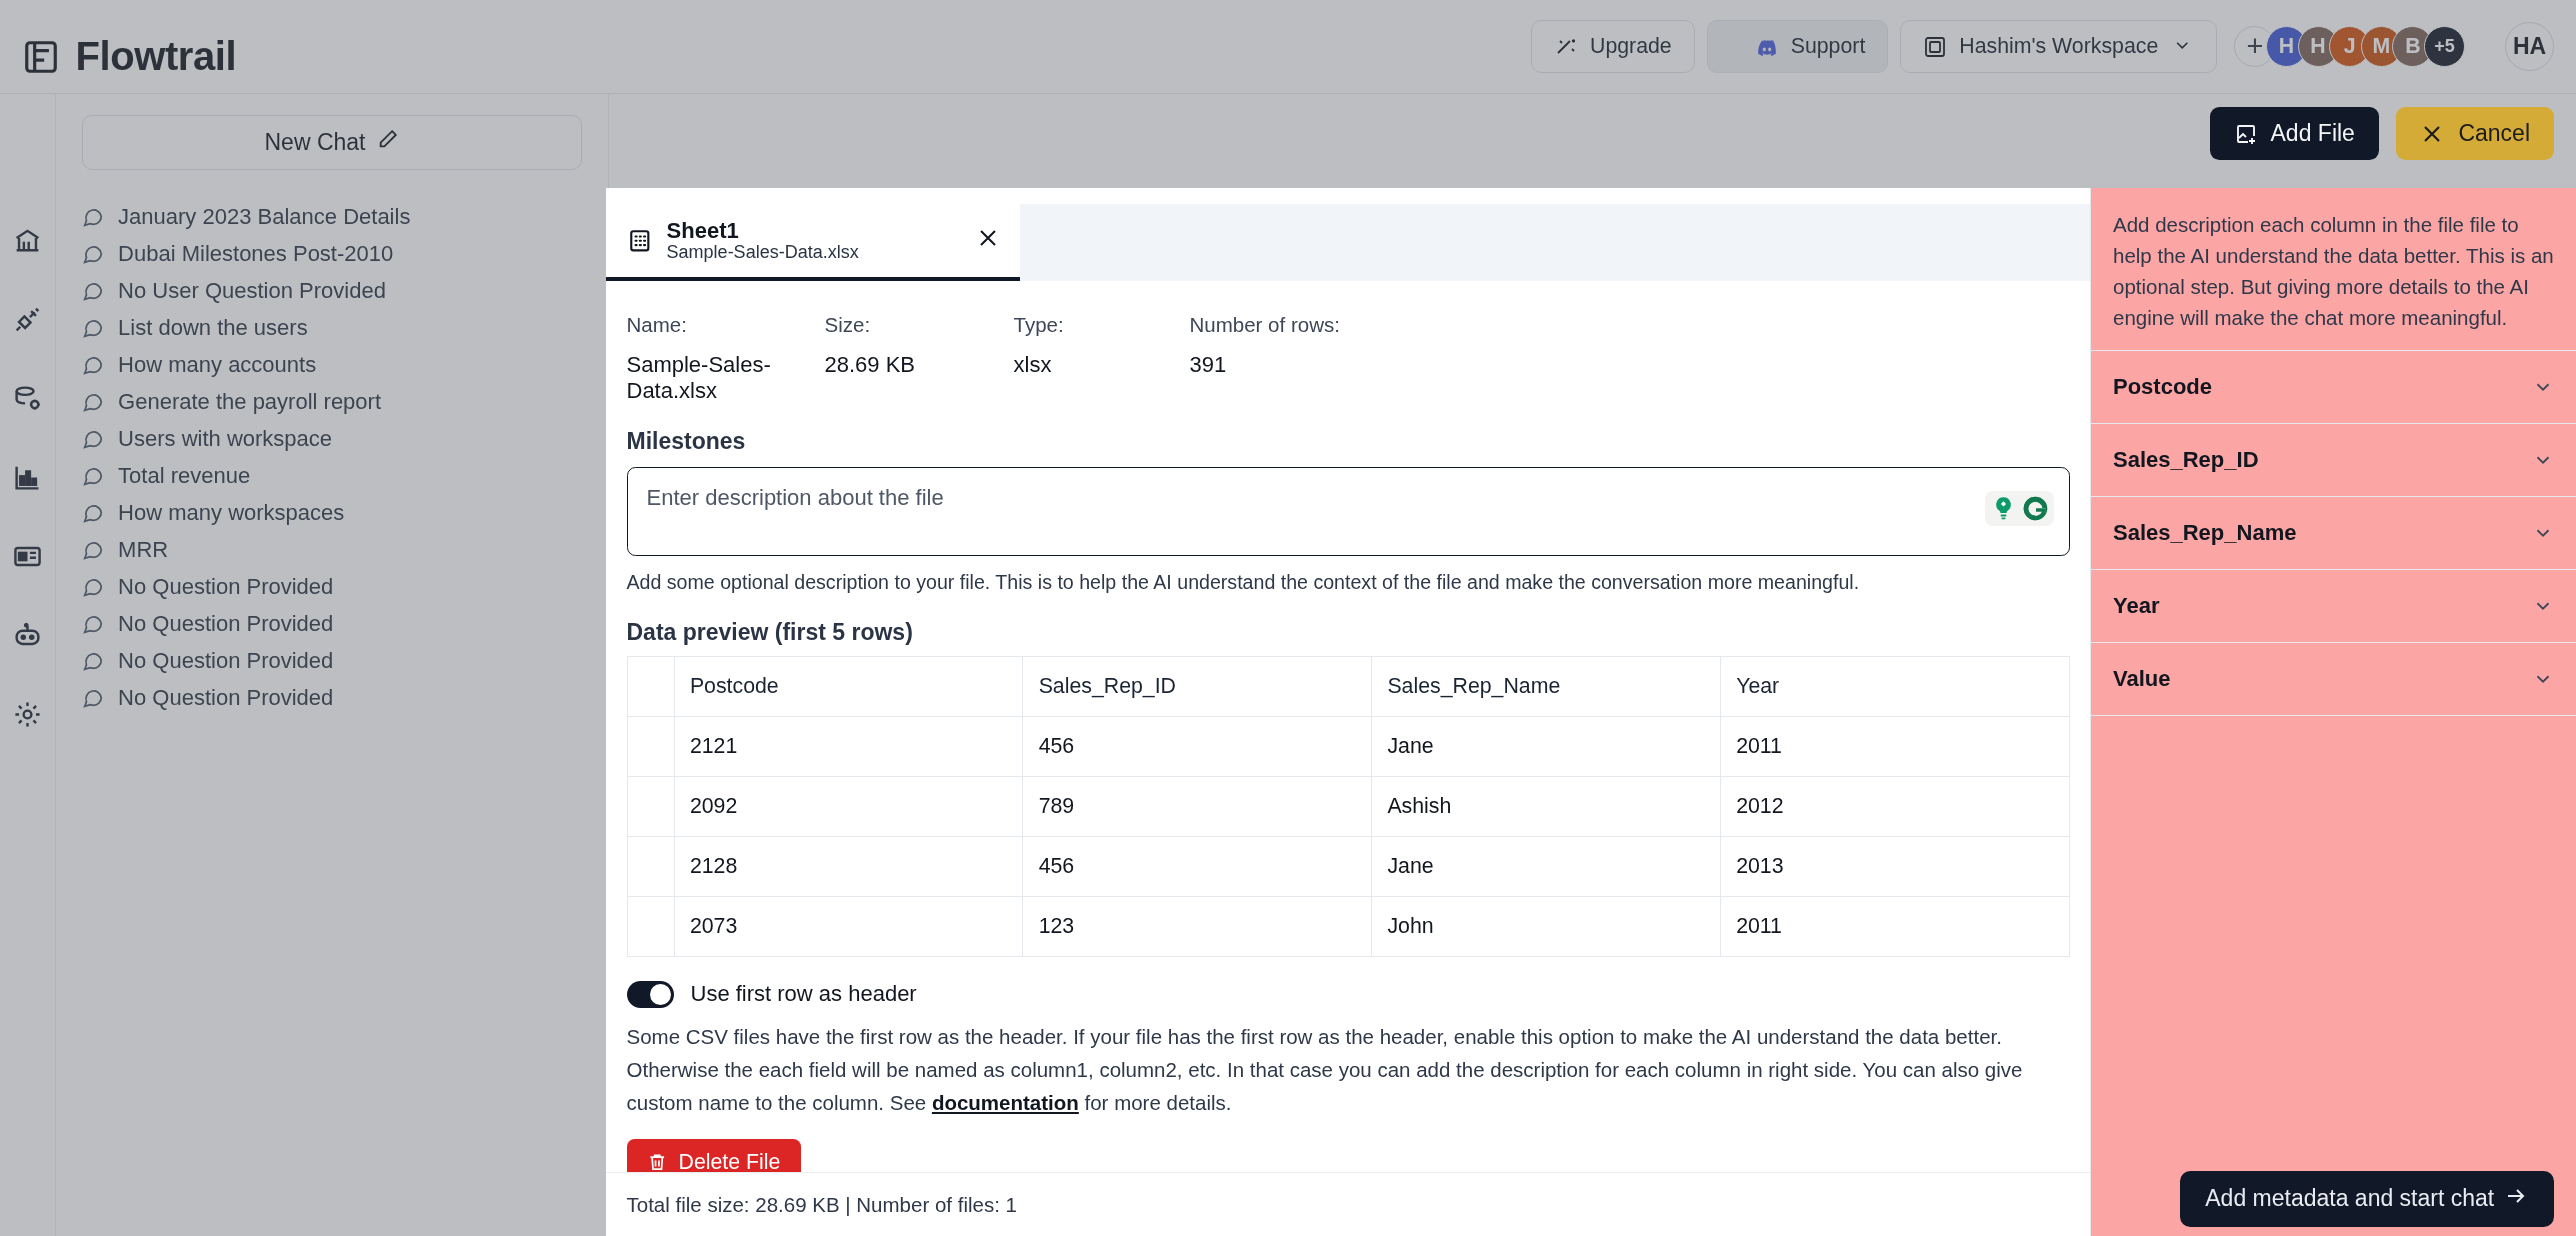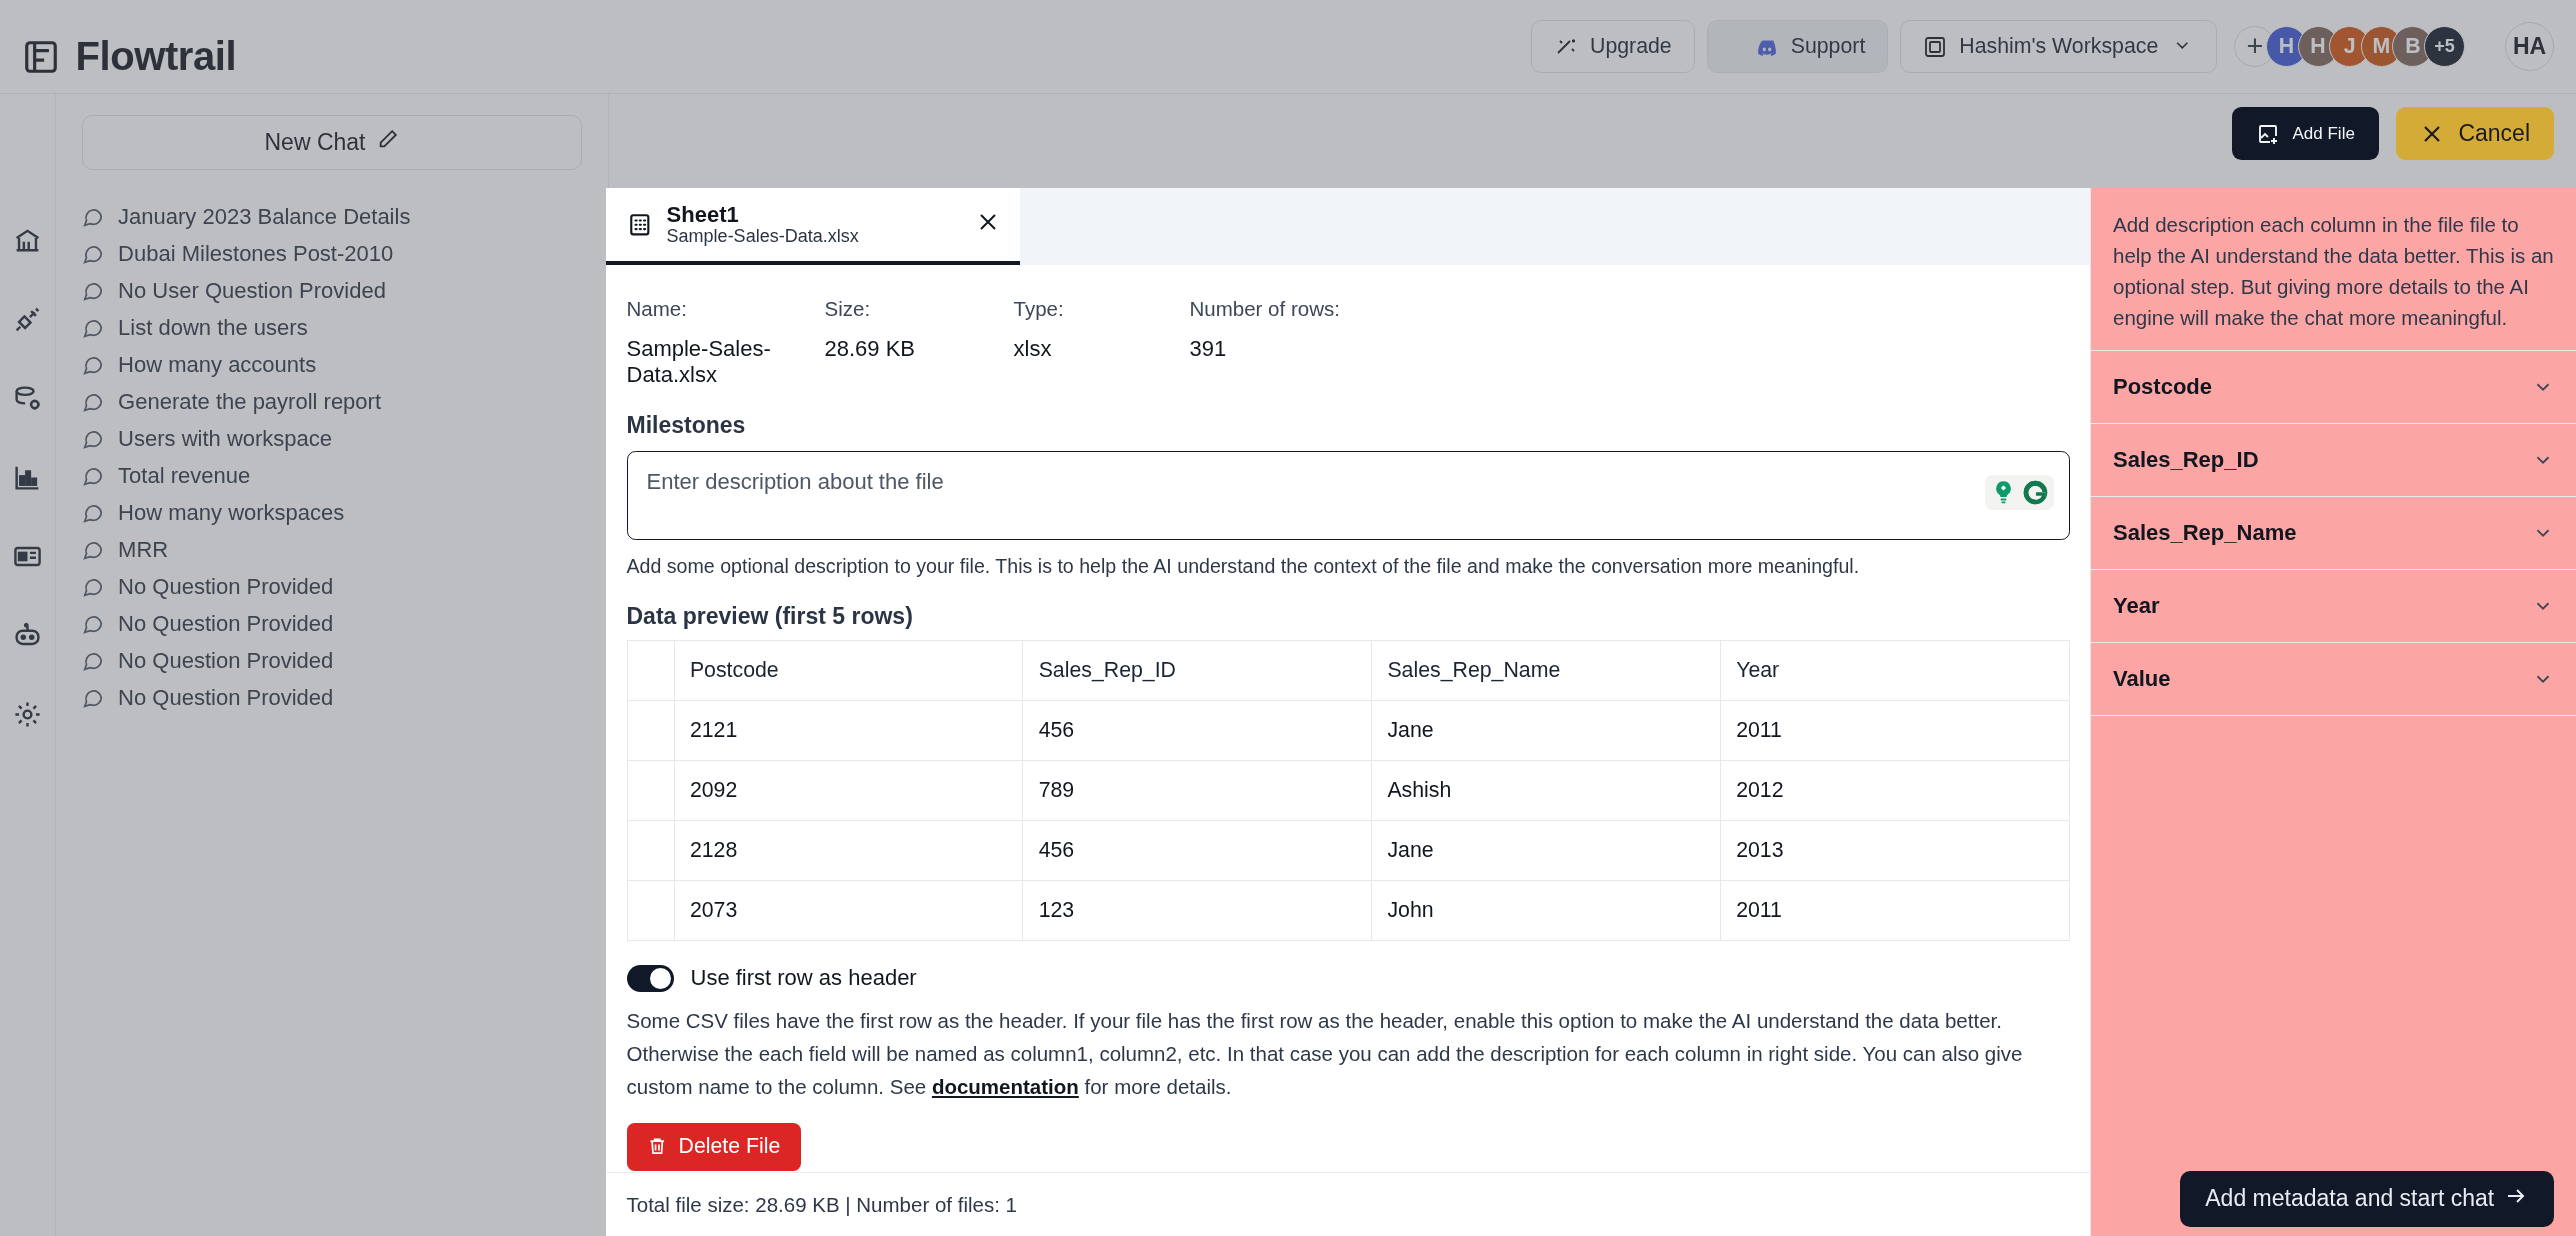--- a/index.html
+++ b/index.html
@@ -94,21 +94,21 @@
   .modal-left {
     width: 1484px; height: 1049px; background: #ffffff;
     display: flex; flex-direction: column; overflow: hidden;
   }
   .modal-right {
     width: 486px; height: 1049px; background: #fca5a5; border-left: 0.9px solid #e4e7ec;
     display: flex; flex-direction: column;
   }
 
   
-  .tabs { display: flex; height: 77px; background: #f1f4f8; flex: none; }
+  .tabs { display: flex; height: 77px; background: #f1f4f8; flex: none; margin-top: 16px; }
   .tab {
     width: 414px; background: #ffffff; border-bottom: 4.3px solid #111827;
     display: flex; align-items: center; gap: 14.5px; padding: 0 20.5px; cursor: pointer;
   }
   .tab-ic { width: 25.6px; height: 25.6px; color: #11161f; flex: none; }
   .tab-txt { display: flex; flex-direction: column; gap: 1.7px; }
   .tab-title { font-size: 22px; font-weight: 700; color: #11161f; line-height: 1.05; }
   .tab-sub { font-size: 18px; color: #2b3444; line-height: 1.05; }
   .tab-close { margin-left: auto; font-size: 25.6px; color: #11161f; cursor: pointer; line-height: 1; }
   .tabs-rest { flex: 1; background: #f1f4f8; }
@@ -187,21 +187,21 @@
   .rp-name { font-size: 22px; font-weight: 600; color: #11161f; }
   .chev { margin-left: auto; width: 22px; height: 22px; color: #3d4757; }
 
   
   .topactions {
     position: absolute; right: 22px; top: 107px; z-index: 60;
     display: flex; align-items: center; gap: 17px;
   }
   .btn-addfile {
     display: flex; align-items: center; gap: 12.8px; height: 53px; padding: 0 24px;
-    border-radius: 9.4px; background: #111827; color: #f3f5f8; font-size: 17px;
+    border-radius: 9.4px; background: #111827; color: #f3f5f8; font-size: 23px;
     border: none; cursor: pointer; font-family: "Liberation Sans", sans-serif;
   }
   .btn-cancel {
     display: flex; align-items: center; gap: 14.5px; height: 53px; padding: 0 24px;
     border-radius: 9.4px; background: #d4ab36; color: #1b1b1b; font-size: 23px;
     border: none; cursor: pointer; font-family: "Liberation Sans", sans-serif;
   }
   .btn-ic { width: 24px; height: 24px; }
 
   .btn-start {

